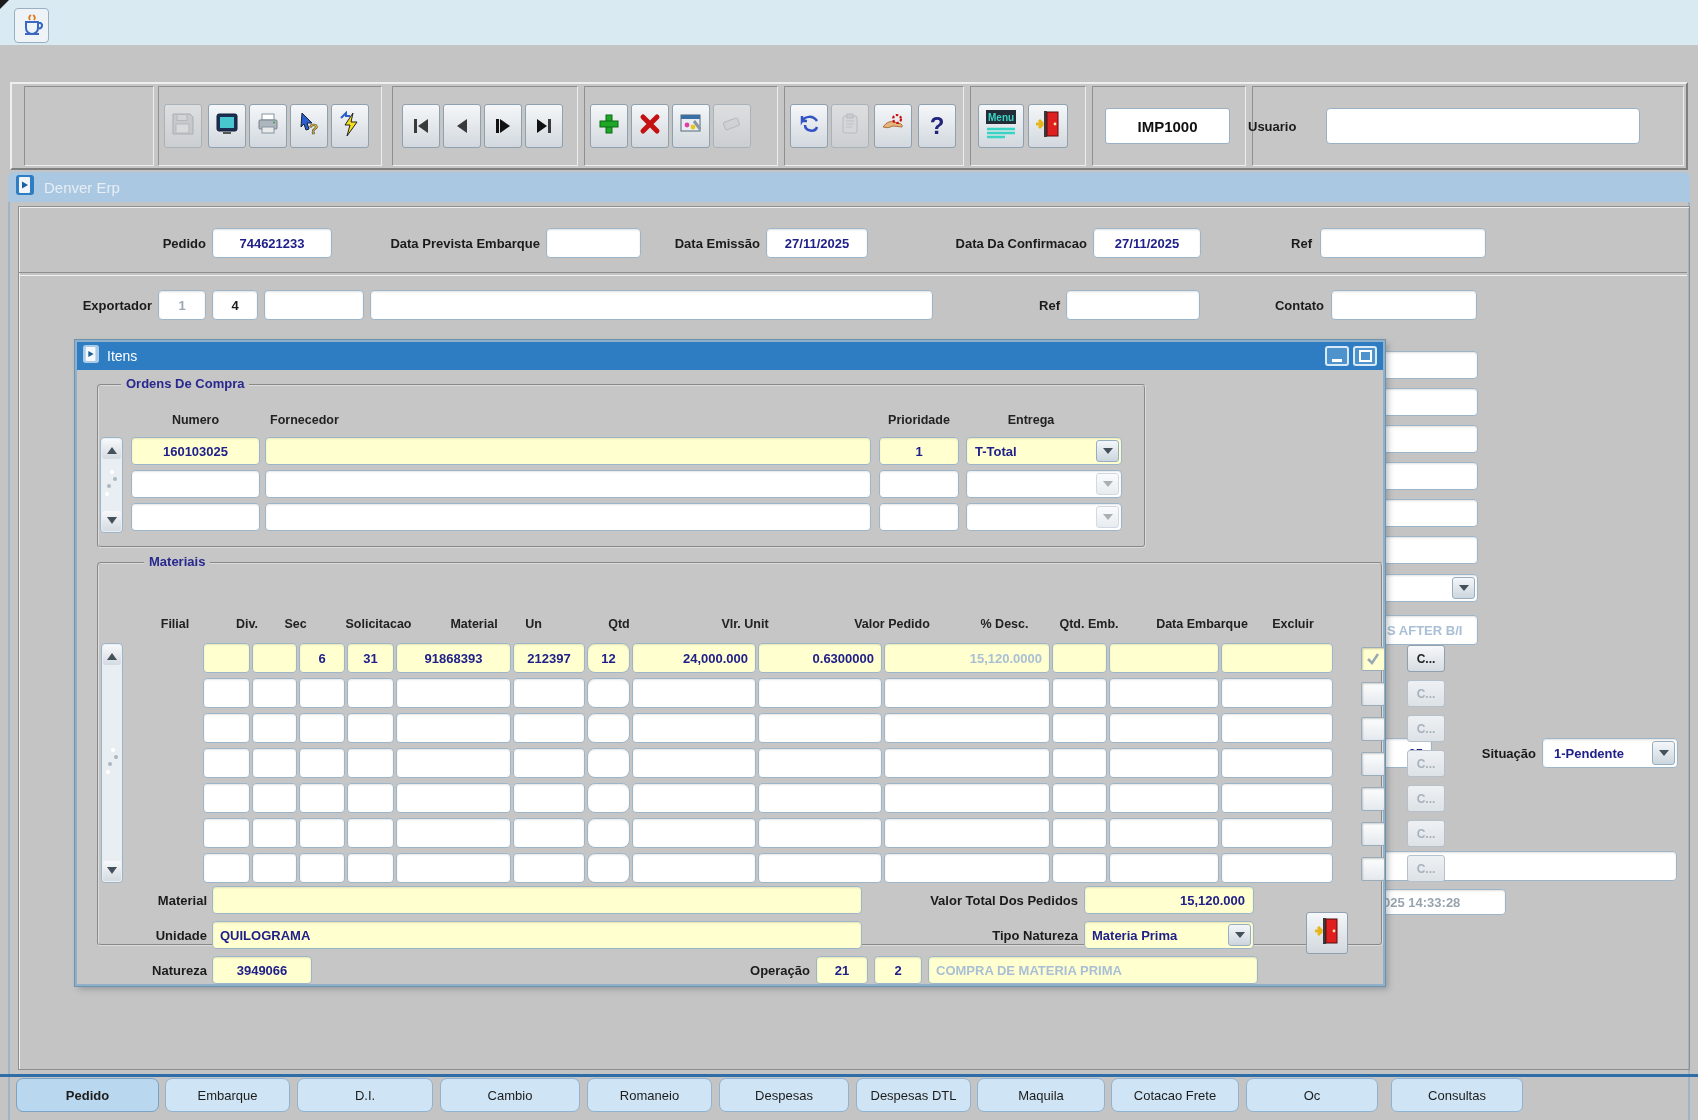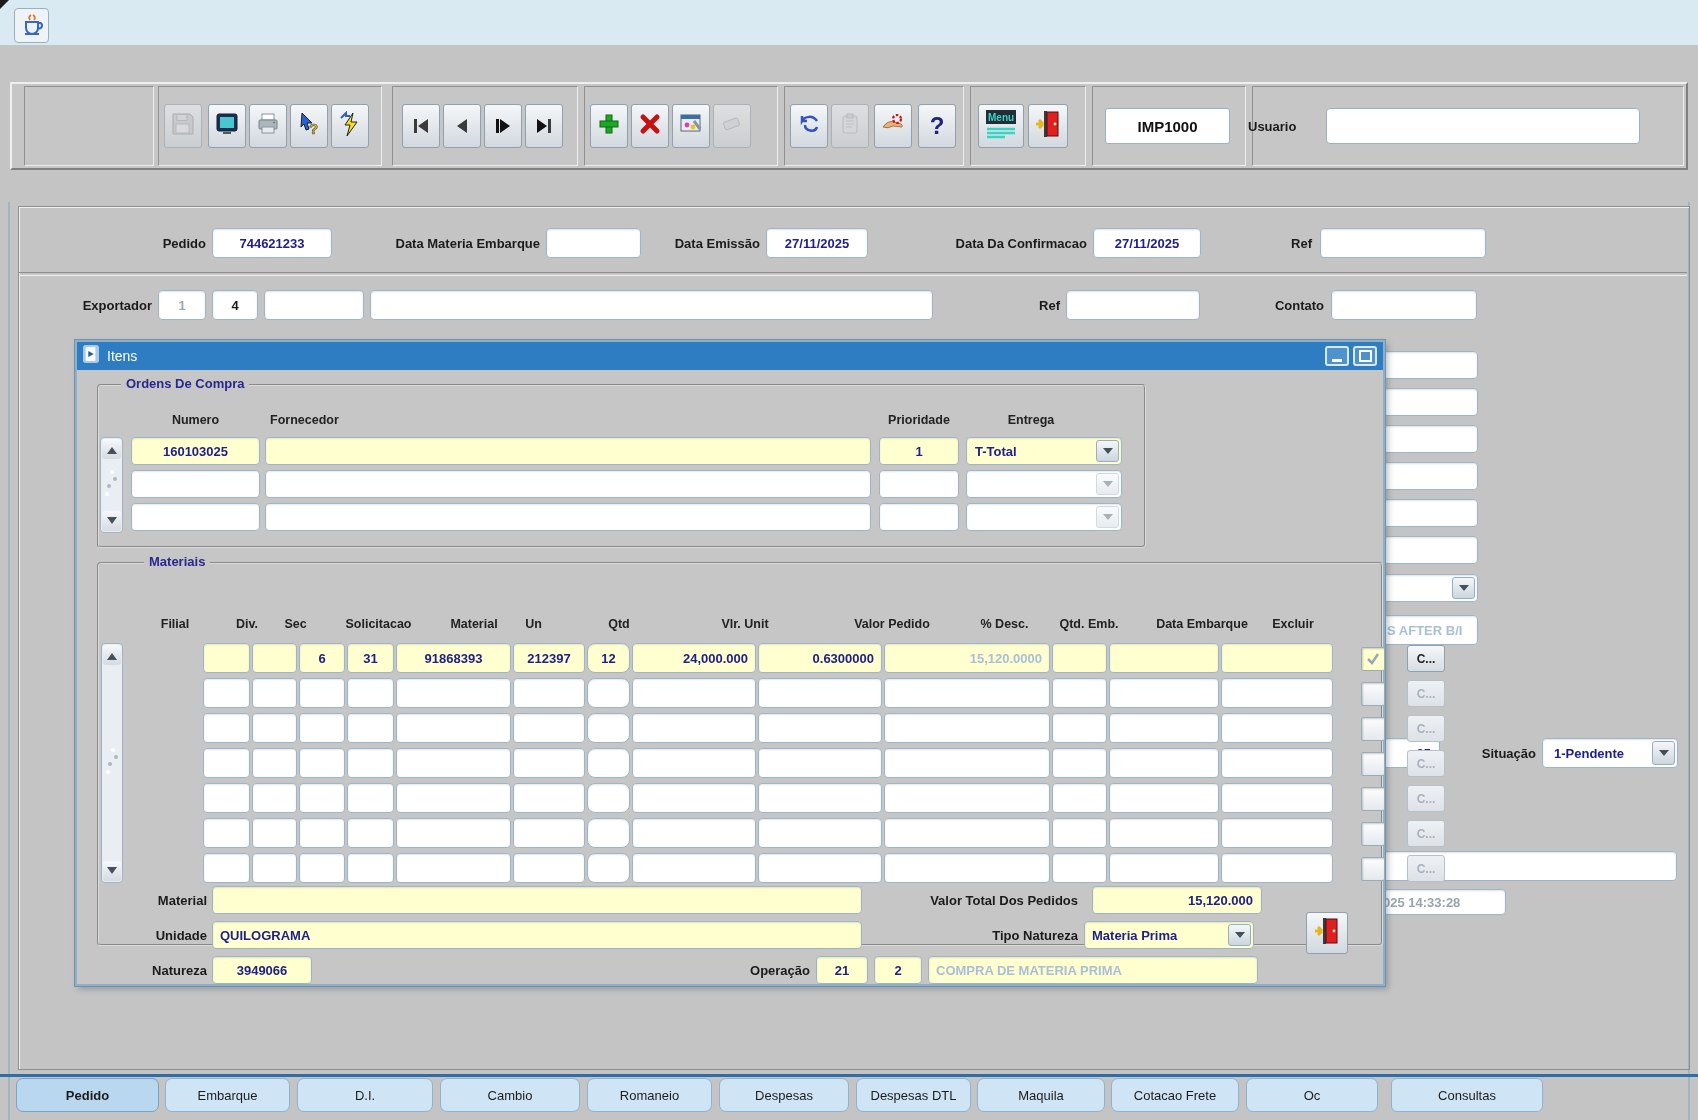--- a/index.html
+++ b/index.html
@@ -31,21 +31,21 @@
   .dtitle{position:absolute;left:8px;top:172px;width:1682px;height:30px;background:#aac8e2;border-radius:6px 6px 0 0;display:flex;align-items:center;}
   .dtitle .txt{margin-left:10px;font-size:15px;color:#e7eef5;}
   .dbody{position:absolute;left:8px;top:202px;width:1682px;height:918px;background:#c4c4c4;border-left:2px solid #9fb4c4;border-right:2px solid #9fb4c4;box-sizing:border-box;}
   .innerframe{position:absolute;left:18px;top:206px;width:1670px;height:862px;border:1px solid #8e8e8e;box-shadow:inset 1px 1px 0 #f0f0f0;}
   .hsep{position:absolute;left:19px;top:272px;width:1668px;height:2px;border-top:1px solid #8e8e8e;border-bottom:1px solid #f2f2f2;}
 
   
   .lb{position:absolute;height:30px;display:flex;align-items:center;justify-content:flex-end;font-weight:bold;font-size:13px;color:#1b1b1b;white-space:nowrap;}
   .fld{position:absolute;height:30px;background:#fff;border:1px solid #9db5c8;border-radius:4px;box-sizing:border-box;display:flex;align-items:center;justify-content:center;font-weight:bold;font-size:13px;color:#20208a;box-shadow:inset 0 1px 2px rgba(0,0,0,.12);white-space:nowrap;overflow:hidden;}
   .fld.al{justify-content:flex-start;padding-left:7px;}
-  .fld.ar{justify-content:flex-end;padding-right:8px;margin-left:8px;}
+  .fld.ar{justify-content:flex-end;padding-right:8px;}
   .fld.yel{background:#ffffcf;}
   .fld.distx{color:#a9bfd6;}
   .fld.gray{color:#9aa7b5;}
   .dd{position:absolute;right:2px;top:2px;bottom:2px;width:21px;background:linear-gradient(#f4f7fa,#ccd6de);border:1px solid #98aebf;border-radius:3px;display:flex;align-items:center;justify-content:center;}
   .dd .car{width:0;height:0;border:5px solid transparent;border-top:6px solid #44505a;margin-top:5px;}
   .dd.dis{opacity:.45;}
 
   
   .iwin{position:absolute;left:75px;top:340px;width:1310px;height:646px;background:#c6c6c6;border:2px solid #8fb0c8;box-shadow:0 0 0 1px #6d93ad,3px 3px 6px rgba(60,70,80,.35);box-sizing:border-box;}
   .ititle{position:absolute;left:0;top:0;width:100%;height:28px;background:#2e7dc2;display:flex;align-items:center;}
@@ -248,26 +248,34 @@
           <rect x="12" y="2" width="11" height="24" fill="#e02020" stroke="#501010"></rect>
           <circle cx="20" cy="14" r="1.4" fill="#ffe9a8"></circle>
           <path d="M1 14 h7 M8 14 l-4 -4 M8 14 l-4 4" stroke="#e6b619" stroke-width="3"></path>
         </svg></span>
     </div>
 
   <div class="codefield">IMP1000</div>
   <div class="usrlabel">Usuario</div>
   <div class="usrfield"></div>
 
+  <div class="dtitle">
+    <span style="margin-left:8px;"><svg width="18" height="20" viewBox="0 0 18 20">
+          <rect width="18" height="20" rx="3" fill="#2f7dc2"></rect>
+          <rect x="3" y="2" width="11" height="16" rx="1" fill="#f2f6fa"></rect>
+          <path d="M6 6.5 l6 3.5 -6 3.5z" fill="#1d5f9e"></path>
+        </svg></span>
+    <span class="txt">Denver Erp</span>
+  </div>
   <div class="dbody"></div>
   <div class="innerframe"></div>
 
   <div class="lb" style="left:120px;top:228px;width:86px;">Pedido</div>
   <div class="fld" style="left:212px;top:228px;width:120px;">744621233</div>
-  <div class="lb" style="left:340px;top:228px;width:200px;">Data Materia Embarque</div>
+  <div class="lb" style="left:340px;top:228px;width:200px;">Data Prevista Embarque</div>
   <div class="fld" style="left:546px;top:228px;width:95px;"></div>
   <div class="lb" style="left:612px;top:228px;width:148px;">Data Emissão</div>
   <div class="fld" style="left:766px;top:228px;width:102px;">27/11/2025</div>
   <div class="lb" style="left:905px;top:228px;width:182px;">Data Da Confirmacao</div>
   <div class="fld" style="left:1093px;top:228px;width:108px;">27/11/2025</div>
   <div class="lb" style="left:1240px;top:228px;width:72px;">Ref</div>
   <div class="fld" style="left:1320px;top:228px;width:166px;"></div>
 
   <div class="hsep"></div>
 
@@ -556,15 +564,15 @@
   <div class="tab sel" style="left:16px;width:143px;">Pedido</div>
   <div class="tab" style="left:165px;width:125px;">Embarque</div>
   <div class="tab" style="left:297px;width:136px;">D.I.</div>
   <div class="tab" style="left:440px;width:140px;">Cambio</div>
   <div class="tab" style="left:587px;width:125px;">Romaneio</div>
   <div class="tab" style="left:719px;width:130px;">Despesas</div>
   <div class="tab" style="left:856px;width:115px;">Despesas DTL</div>
   <div class="tab" style="left:977px;width:128px;">Maquila</div>
   <div class="tab" style="left:1111px;width:128px;">Cotacao Frete</div>
   <div class="tab" style="left:1246px;width:132px;">Oc</div>
-  <div class="tab" style="left:1391px;width:152px;border-radius:6px;">Consultas</div>
+  <div class="tab" style="left:1391px;width:132px;border-radius:6px;">Consultas</div>
 
 </div>
 
 </body></html>

